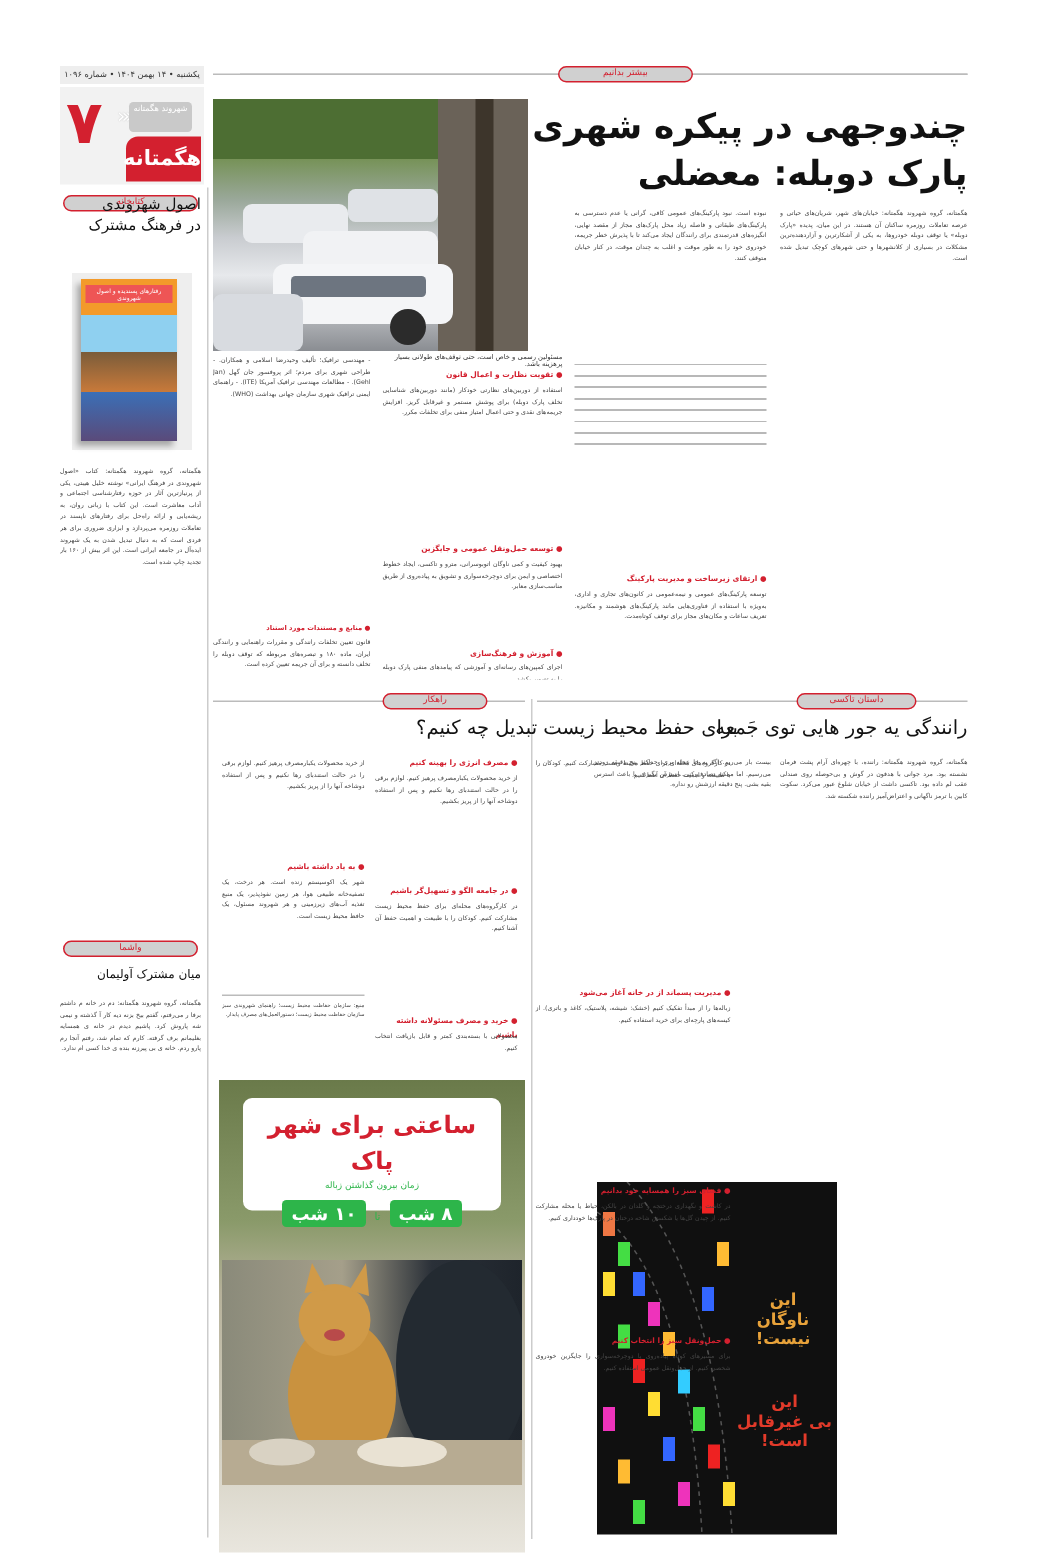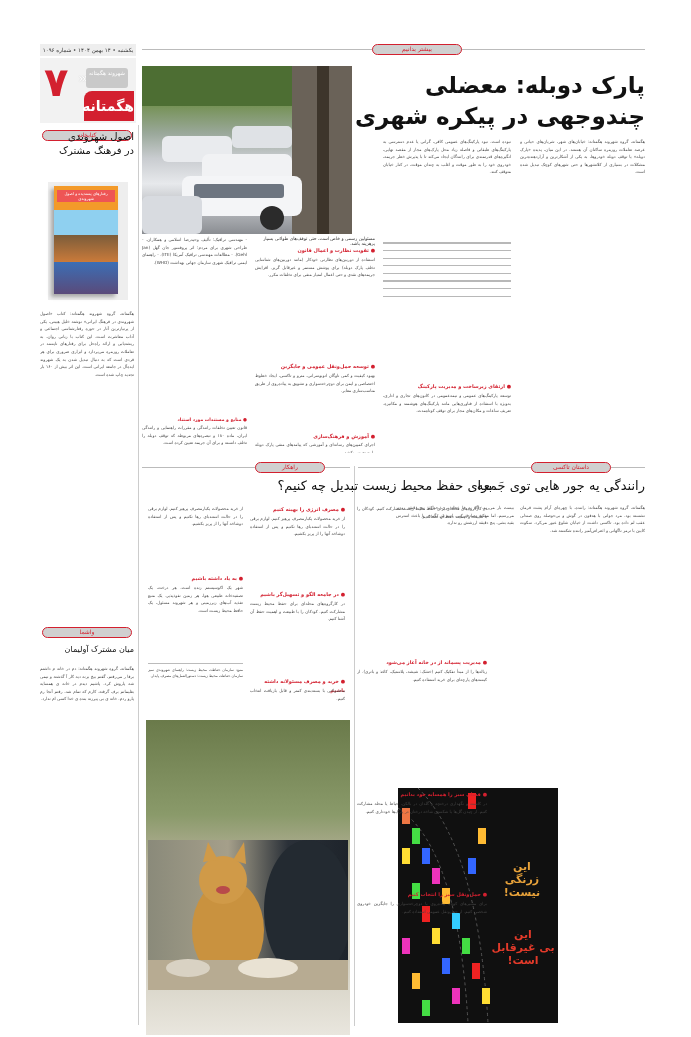--- a/index.html
+++ b/index.html
@@ -51,22 +51,22 @@
 <div class="abs body" style="left:40px;top:310px;width:94px;height:290px;overflow:hidden">هگمتانه، گروه شهروند هگمتانه: کتاب «اصول شهروندی در فرهنگ ایرانی» نوشته خلیل هیبتی، یکی از پرنیازترین آثار در حوزه رفتارشناسی اجتماعی و آداب معاشرت است. این کتاب با زبانی روان، به ریشه‌یابی و ارائه راه‌حل برای رفتارهای ناپسند در تعاملات روزمره می‌پردازد و ابزاری ضروری برای هر فردی است که به دنبال تبدیل شدن به یک شهروند ایده‌آل در جامعه ایرانی است. این اثر بیش از ۱۶۰ بار تجدید چاپ شده است.</div>
 
 <div class="abs pill" style="left:42px;top:627px;width:90px">واشما</div>
 <div class="abs h1" style="left:40px;top:645px;width:94px;font-size:8px;font-weight:normal">میان مشترک آولیمان</div>
 <div class="abs body" style="left:40px;top:665px;width:94px;height:360px;overflow:hidden">هگمتانه، گروه شهروند هگمتانه: دم در خانه م داشتم برفا ر می‌رفتم، گفتم بیخ بزنه دیه کار آ گذشته و نیمی شه پاروش کرد. پاشیم دیدم در خانه ی همسایه بغلیمانم برف گرفته. کارم که تمام شد، رفتم آنجا رم پارو ردم. خانه ی بی پیرزنه بنده ی خدا کسی ام ندارد.</div>
 
 <div class="abs rule" style="left:142px;top:49px;width:503px"></div>
 <div class="abs pill" style="left:372px;top:44px;width:90px;background:#d0d0d0">بیشتر بدانیم</div>
 
 <div class="abs h1" style="left:345px;top:70px;width:300px;font-size:23px;line-height:31px">
+  <div>چندوجهی در پیکره شهری</div>
   <div>پارک دوبله: معضلی</div>
-  <div>چندوجهی در پیکره شهری</div>
 </div>
 
 <div class="abs photo" style="left:142px;top:66px;width:210px;height:168px;background:linear-gradient(180deg,#5a7a3a 0%,#6e8d48 20%,#9aa89a 40%,#c9ccd0 55%,#e7e9ec 70%,#8a8d92 100%)">
   <svg width="210" height="168">
     <rect x="0" y="0" width="210" height="40" fill="#4d6e33"></rect>
     <rect x="150" y="0" width="60" height="168" fill="#6a6258"></rect>
     <rect x="175" y="0" width="12" height="168" fill="#3d352b"></rect>
     <rect x="20" y="70" width="70" height="26" rx="6" fill="#e9ebee"></rect>
     <rect x="60" y="88" width="90" height="32" rx="7" fill="#f1f2f4"></rect>
     <rect x="40" y="110" width="120" height="40" rx="8" fill="#f4f5f7"></rect>
@@ -130,21 +130,21 @@
       <rect x="14" y="185" width="8" height="16" fill="#fb3"></rect>
     <rect x="54" y="200" width="8" height="16" fill="#e3b"></rect>
       <rect x="84" y="200" width="8" height="16" fill="#fd3"></rect>
       <rect x="24" y="212" width="8" height="16" fill="#4d4"></rect>
     <rect x="70" y="5" width="8" height="16" fill="#e22"></rect>
       <rect x="80" y="40" width="8" height="16" fill="#fb3"></rect>
       <rect x="70" y="70" width="8" height="16" fill="#36f"></rect>
   </svg>
   <div style="position:absolute;right:6px;top:72px;width:60px;text-align:center;color:#e8a23a;font-weight:bold;font-size:11px;line-height:13px">
     <div>این</div>
-    <div>زرنگی</div>
+    <div>ناوگان</div>
     <div>نیست!</div>
   </div>
   <div style="position:absolute;right:2px;top:140px;width:66px;text-align:center;color:#e23a2a;font-weight:bold;font-size:11px;line-height:13px">
     <div>این</div>
     <div>بی غیرقابل</div>
     <div>است!</div>
   </div>
 </div>
 
 <div class="abs rule" style="left:142px;top:467px;width:208px"></div>
@@ -174,20 +174,29 @@
 <div class="abs body" style="left:357px;top:668px;width:130px;height:100px;overflow:hidden">زباله‌ها را از مبدأ تفکیک کنیم (خشک: شیشه، پلاستیک، کاغذ و باتری). از کیسه‌های پارچه‌ای برای خرید استفاده کنیم.</div>
 <div class="abs body" style="left:357px;top:505px;width:130px;height:148px;overflow:hidden">در کارگروه‌های محله‌ای برای حفظ محیط زیست مشارکت کنیم. کودکان را با طبیعت و اهمیت حفظ آن آشنا کنیم.</div>
 
 <div class="abs sub" style="left:357px;top:790px;width:130px;text-align:right">فضای سبز را همسایه خود بدانیم</div>
 <div class="abs body" style="left:357px;top:800px;width:130px;height:80px;overflow:hidden">در کاشت و نگهداری درختچه و گلدان در بالکن، حیاط یا محله مشارکت کنیم. از چیدن گل‌ها یا شکستن شاخه درختان در پارک‌ها خودداری کنیم.</div>
 
 <div class="abs sub" style="left:357px;top:890px;width:130px;text-align:right">حمل‌ونقل سبز را انتخاب کنیم</div>
 <div class="abs body" style="left:357px;top:900px;width:130px;height:84px;overflow:hidden">برای مسیرهای کوتاه پیاده‌روی یا دوچرخه‌سواری را جایگزین خودروی شخصی کنیم. از حمل‌ونقل عمومی استفاده کنیم.</div>
 
 <div class="abs" style="left:146px;top:720px;width:204px;height:315px;background:linear-gradient(180deg,#6a7a4a 0%,#8a9a6a 30%,#b6b19a 45%,#e9e6de 100%)">
+  <div style="position:absolute;left:16px;top:12px;width:172px;height:75px;background:#fff;border-radius:6px;text-align:center">
+    <div style="color:#d3202f;font-weight:bold;font-size:16px;line-height:24px;margin-top:6px">ساعتی برای شهر پاک</div>
+    <div style="color:#2db54a;font-size:6px;line-height:10px">زمان بیرون گذاشتن زباله</div>
+    <div style="margin-top:4px;direction:rtl;font-size:0">
+      <span style="display:inline-block;background:#2db54a;color:#fff;font-weight:bold;font-size:12px;line-height:18px;padding:0 6px;border-radius:3px">۸ شب</span>
+      <span style="display:inline-block;color:#2db54a;font-size:7px;margin:0 6px;line-height:18px">تا</span>
+      <span style="display:inline-block;background:#2db54a;color:#fff;font-weight:bold;font-size:12px;line-height:18px;padding:0 6px;border-radius:3px">۱۰ شب</span>
+    </div>
+  </div>
   <div style="position:absolute;left:2px;top:120px;width:200px;height:150px;background:linear-gradient(90deg,#8a8a7a 0%,#a59f8a 40%,#2a3038 70%,#1e242b 100%)">
     <svg width="200" height="150">
       <ellipse cx="80" cy="90" rx="36" ry="50" fill="#c9923f"></ellipse>
       <circle cx="75" cy="40" r="24" fill="#d09a48"></circle>
       <polygon points="55,22 60,2 70,20" fill="#d09a48"></polygon>
       <polygon points="85,20 96,2 98,24" fill="#d09a48"></polygon>
       <ellipse cx="75" cy="50" rx="7" ry="4" fill="#b84a4a"></ellipse>
       <ellipse cx="160" cy="70" rx="44" ry="70" fill="#232a31"></ellipse>
       <rect x="0" y="120" width="200" height="30" fill="#b7ab92"></rect>
       <ellipse cx="120" cy="128" rx="30" ry="10" fill="#e9e2d3"></ellipse>

